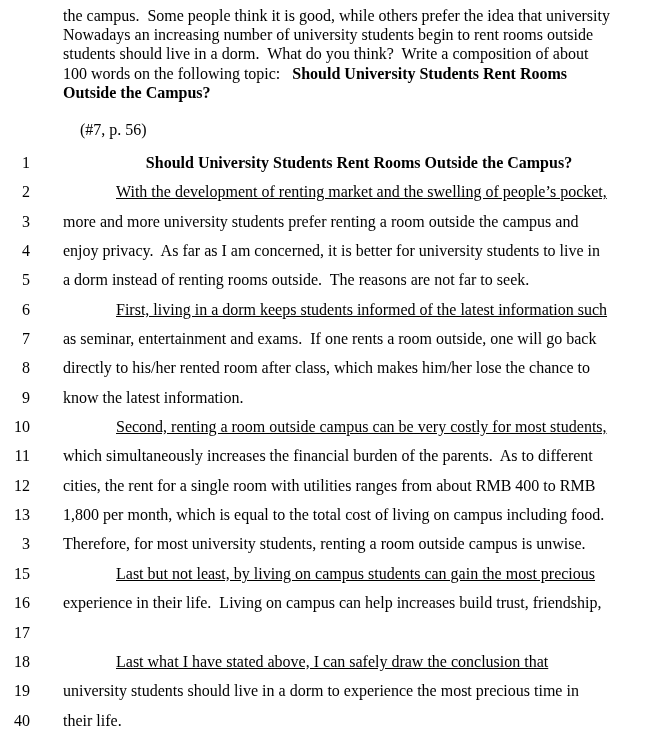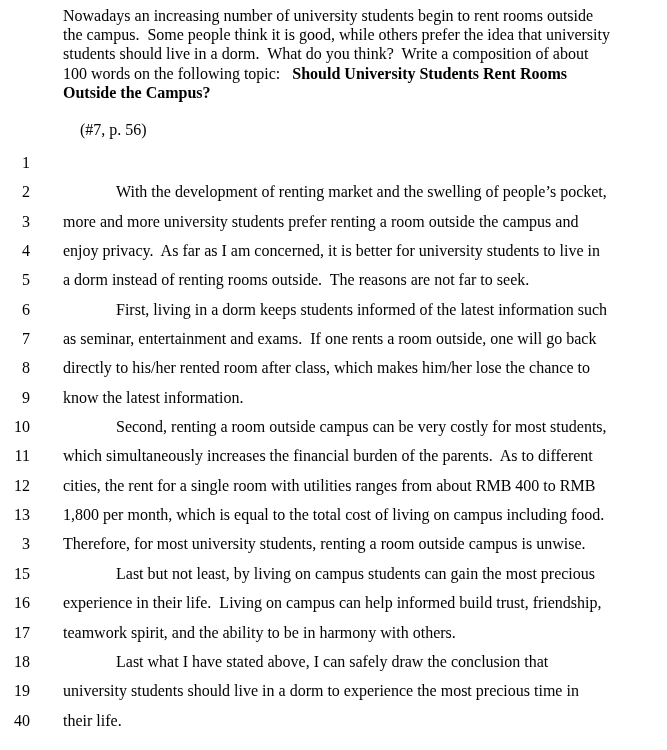--- a/index.html
+++ b/index.html
@@ -53,40 +53,42 @@
     width: 592px;
     line-height: 19px;
     white-space: pre-wrap;
   }
   .row.title .line-text {
     text-align: center;
     font-weight: bold;
   }
   .row.indent .line-text {
     text-indent: 53px;
+    text-decoration: underline;
   }
 </style>
 </head>
 <body>
 
 <div class="page">
 
   <div class="prompt">
+    <div class="prompt-line"><span>the campus.  Some people think it is good, while others prefer the idea that university</span><span class="b"></span></div>
     <div class="prompt-line"><span>Nowadays an increasing number of university students begin to rent rooms outside</span><span class="b"></span></div>
-    <div class="prompt-line"><span>the campus.  Some people think it is good, while others prefer the idea that university</span><span class="b"></span></div>
     <div class="prompt-line"><span>students should live in a dorm.  What do you think?  Write a composition of about</span><span class="b"></span></div>
     <div class="prompt-line"><span>100 words on the following topic:   </span><span class="b">Should University Students Rent Rooms</span></div>
     <div class="prompt-line"><span></span><span class="b">Outside the Campus?</span></div>
   </div>
 
   <div class="ref">(#7, p. 56)</div>
 
   <div class="essay">
     <div class="row title">
       <div class="num">1</div>
+      <div class="line-text">Should University Students Rent Rooms Outside the Campus?</div>
     </div>
     <div class="row indent">
       <div class="num">2</div>
       <div class="line-text">With the development of renting market and the swelling of people’s pocket,</div>
     </div>
     <div class="row">
       <div class="num">3</div>
       <div class="line-text">more and more university students prefer renting a room outside the campus and</div>
     </div>
     <div class="row">
@@ -132,25 +134,24 @@
     <div class="row">
       <div class="num">3</div>
       <div class="line-text">Therefore, for most university students, renting a room outside campus is unwise.</div>
     </div>
     <div class="row indent">
       <div class="num">15</div>
       <div class="line-text">Last but not least, by living on campus students can gain the most precious</div>
     </div>
     <div class="row">
       <div class="num">16</div>
-      <div class="line-text">experience in their life.  Living on campus can help informed build trust, friendship,</div>
+      <div class="line-text">experience in their life.  Living on campus can help increases build trust, friendship,</div>
     </div>
     <div class="row">
       <div class="num">17</div>
-      <div class="line-text">teamwork spirit, and the ability to be in harmony with others.</div>
     </div>
     <div class="row indent">
       <div class="num">18</div>
       <div class="line-text">Last what I have stated above, I can safely draw the conclusion that</div>
     </div>
     <div class="row">
       <div class="num">19</div>
       <div class="line-text">university students should live in a dorm to experience the most precious time in</div>
     </div>
     <div class="row">

